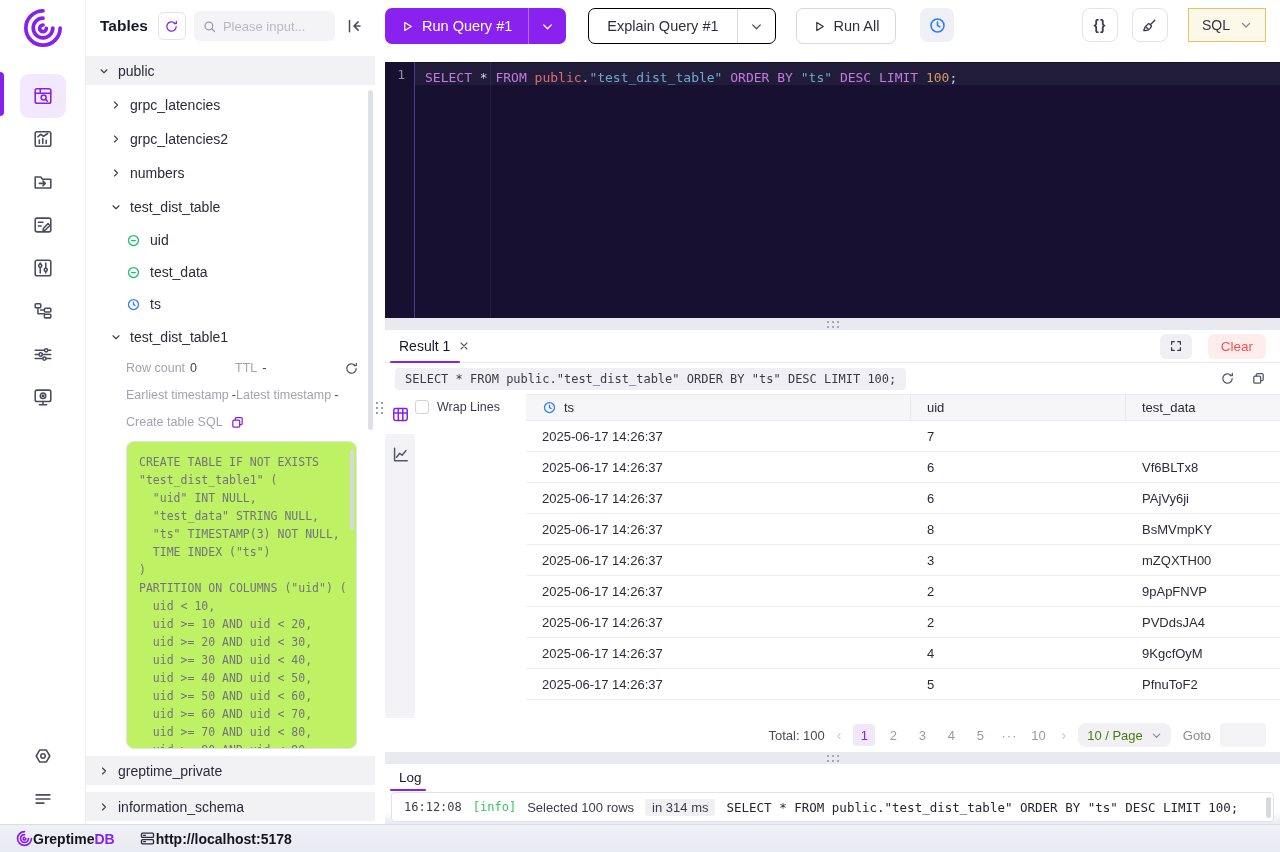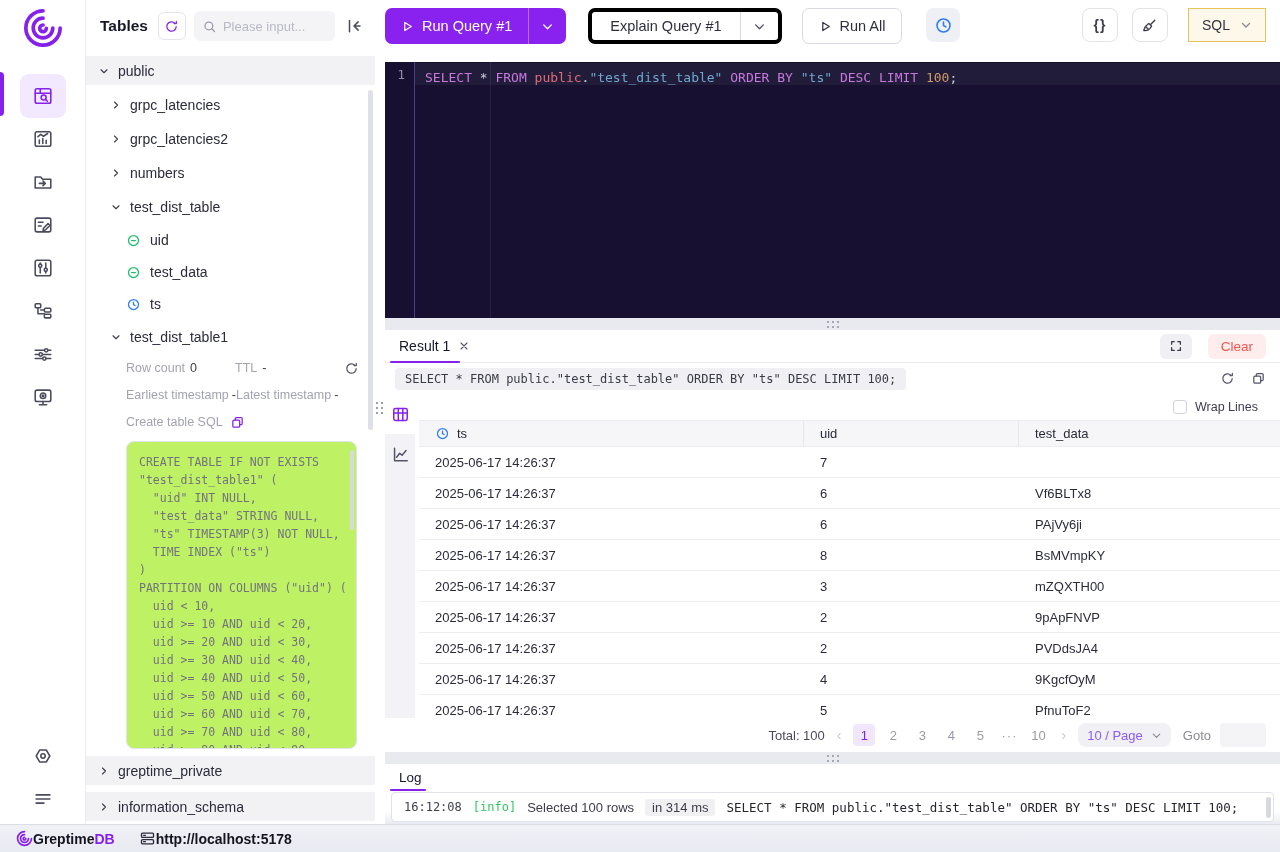--- a/index.html
+++ b/index.html
@@ -67,21 +67,21 @@
   
   #main{position:absolute;left:385px;right:0;top:0;bottom:28px;display:flex;flex-direction:column}
 
   #toolbar{height:62px;display:flex;align-items:flex-start;padding:8px 14px 0 0;gap:0}
   .split-btn{display:flex;height:36px;border-radius:7px;overflow:hidden;align-items:stretch;cursor:pointer}
   .split-btn .lbl{display:flex;align-items:center;gap:8px;padding:0 16px;font-size:14.5px}
   .split-btn .arrow{width:38px;display:flex;align-items:center;justify-content:center}
   .split-btn .arrow svg,.btn-plain svg.chev-ic{width:13px;height:13px}
   #run-query{background:#8921ef;color:#fff}
   #run-query .arrow{border-left:1px solid rgba(255,255,255,.35)}
-  #explain{border:4px solid #000000;color:#2e2e3e;margin-left:22px}
+  #explain{border:1px solid #000000;color:#2e2e3e;margin-left:22px}
   #explain .lbl{padding:0 18px}
   #explain .arrow{border-left:1px solid #d8d8e0;color:#55556a}
   .btn-plain{height:36px;border:1px solid #d8d8e0;border-radius:7px;background:#fff;display:flex;align-items:center;gap:8px;padding:0 16px;font-size:14.5px;color:#2e2e3e;cursor:pointer}
   #run-all{margin-left:20px}
   .play-ic{width:13px;height:13px}
   #history-btn{margin-left:24px;width:34px;height:34px;border-radius:8px;background:#eef0f6;border:none;display:flex;align-items:center;justify-content:center;color:#2f7cf6;cursor:pointer}
   #history-btn svg{width:19px;height:19px}
   #toolbar-right{margin-left:auto;display:flex;align-items:center;gap:14px}
   .icon-btn{width:36px;height:34px;border:1px solid #e2e2ea;border-radius:8px;background:#fff;display:flex;align-items:center;justify-content:center;color:#3c3c4c;cursor:pointer}
   .icon-btn svg{width:17px;height:17px}
@@ -113,38 +113,38 @@
   #clear-btn{margin-left:16px;height:25px;border:none;border-radius:6px;background:#fdeded;color:#f4544e;font-size:13.5px;padding:0 13px;cursor:pointer;font-family:inherit}
   #res-querybar{height:31px;display:flex;align-items:center;padding:0 14px 0 10px;flex:none}
   #res-query-pill{background:#f0f0f4;border-radius:4px;padding:4px 10px;font-size:12px;color:#3a3a46;white-space:nowrap}
   #qb-icons{margin-left:auto;display:flex;gap:16px;color:#55556a}
   #qb-icons svg{width:15px;height:15px;cursor:pointer}
   #res-body{flex:1;display:flex;min-height:0}
   #view-rail{width:30px;flex:none;background:#f3f3f7;display:flex;flex-direction:column}
   .view-btn{height:40px;display:flex;align-items:center;justify-content:center;cursor:pointer;color:#55556a}
   .view-btn svg{width:19px;height:19px}
   .view-btn.active{background:#fff;color:#8621ec}
-  #res-main{flex:1;display:flex;flex-direction:column;min-width:0}
+  #res-main{flex:1;display:flex;flex-direction:row;min-width:0}
   #wrap-row{height:26px;display:flex;align-items:center;justify-content:flex-end;gap:8px;padding-right:22px;flex:none}
   #wrap-checkbox{width:14px;height:14px;border:1px solid #d2d2dc;border-radius:3px;background:#fff;cursor:pointer}
   #wrap-label{font-size:12.5px;color:#3c3c4c}
   #res-table{flex:1;overflow:hidden;margin-left:4px}
   #result-header-row{display:flex;height:27px;background:#f6f6f9;border-top:1px solid #ebebf0;border-bottom:1px solid #ebebf0}
   .th{display:flex;align-items:center;gap:7px;padding-left:16px;font-size:13px;color:#2a2a38;border-right:1px solid #e6e6ec}
   .th:last-child{border-right:none}
   .tr{display:flex;height:31px;border-bottom:1px solid #edeef2}
   .td{display:flex;align-items:center;padding-left:16px;font-size:13px;color:#2b2b3b;overflow:hidden;white-space:nowrap}
   .col0{width:385px;flex:none}.col1{width:215px;flex:none}.col2{flex:1}
   #pagination{height:34px;display:flex;align-items:center;justify-content:flex-end;gap:9px;padding-right:14px;flex:none;font-size:13px;color:#4a4a5a}
   .pg-arrow{color:#c6c6d0;font-size:14px;padding:0 3px;cursor:pointer}
   #pagination-pages{display:flex;gap:7px;align-items:center}
   .page{min-width:22px;height:22px;display:flex;align-items:center;justify-content:center;border-radius:4px;color:#9b9ba8;cursor:pointer}
   .page.active{background:#f0e7fd;color:#8621ec}
   .page.dots{cursor:default;letter-spacing:1px}
-  #page-size{height:24px;background:#f1f1f5;border-radius:8px;display:flex;align-items:center;gap:8px;padding:0 9px;cursor:pointer;color:#8b5cf6}
+  #page-size{height:24px;background:#f1f1f5;border-radius:8px;display:flex;align-items:center;gap:8px;padding:0 9px;cursor:pointer;color:#4d7c0f}
   #page-size svg{width:11px;height:11px;color:#8a8a96}
   #goto-label{color:#8a8a96;margin-left:3px}
   #goto-input{width:46px;height:24px;border:none;background:#f4f4f7;border-radius:4px;outline:none}
 
   
   #log{flex:1;display:flex;flex-direction:column;min-height:0;background:linear-gradient(#ffffff 78%,#e9ebf2)}
   #log-tabrow{height:27px;display:flex;align-items:flex-end;padding-left:6px;position:relative;flex:none}
   #log-tab{font-size:13.5px;color:#17172a;padding:0 8px 6px}
   #log-tab-underline{position:absolute;left:5px;bottom:0;width:36px;height:2.5px;background:#8621ec;border-radius:2px}
   #log-entry{margin:1px 6px 0;height:30px;border:1px solid #e2e2ea;border-radius:4px;background:#fff;display:flex;align-items:center;gap:11px;padding:0 12px;position:relative;overflow:hidden}

